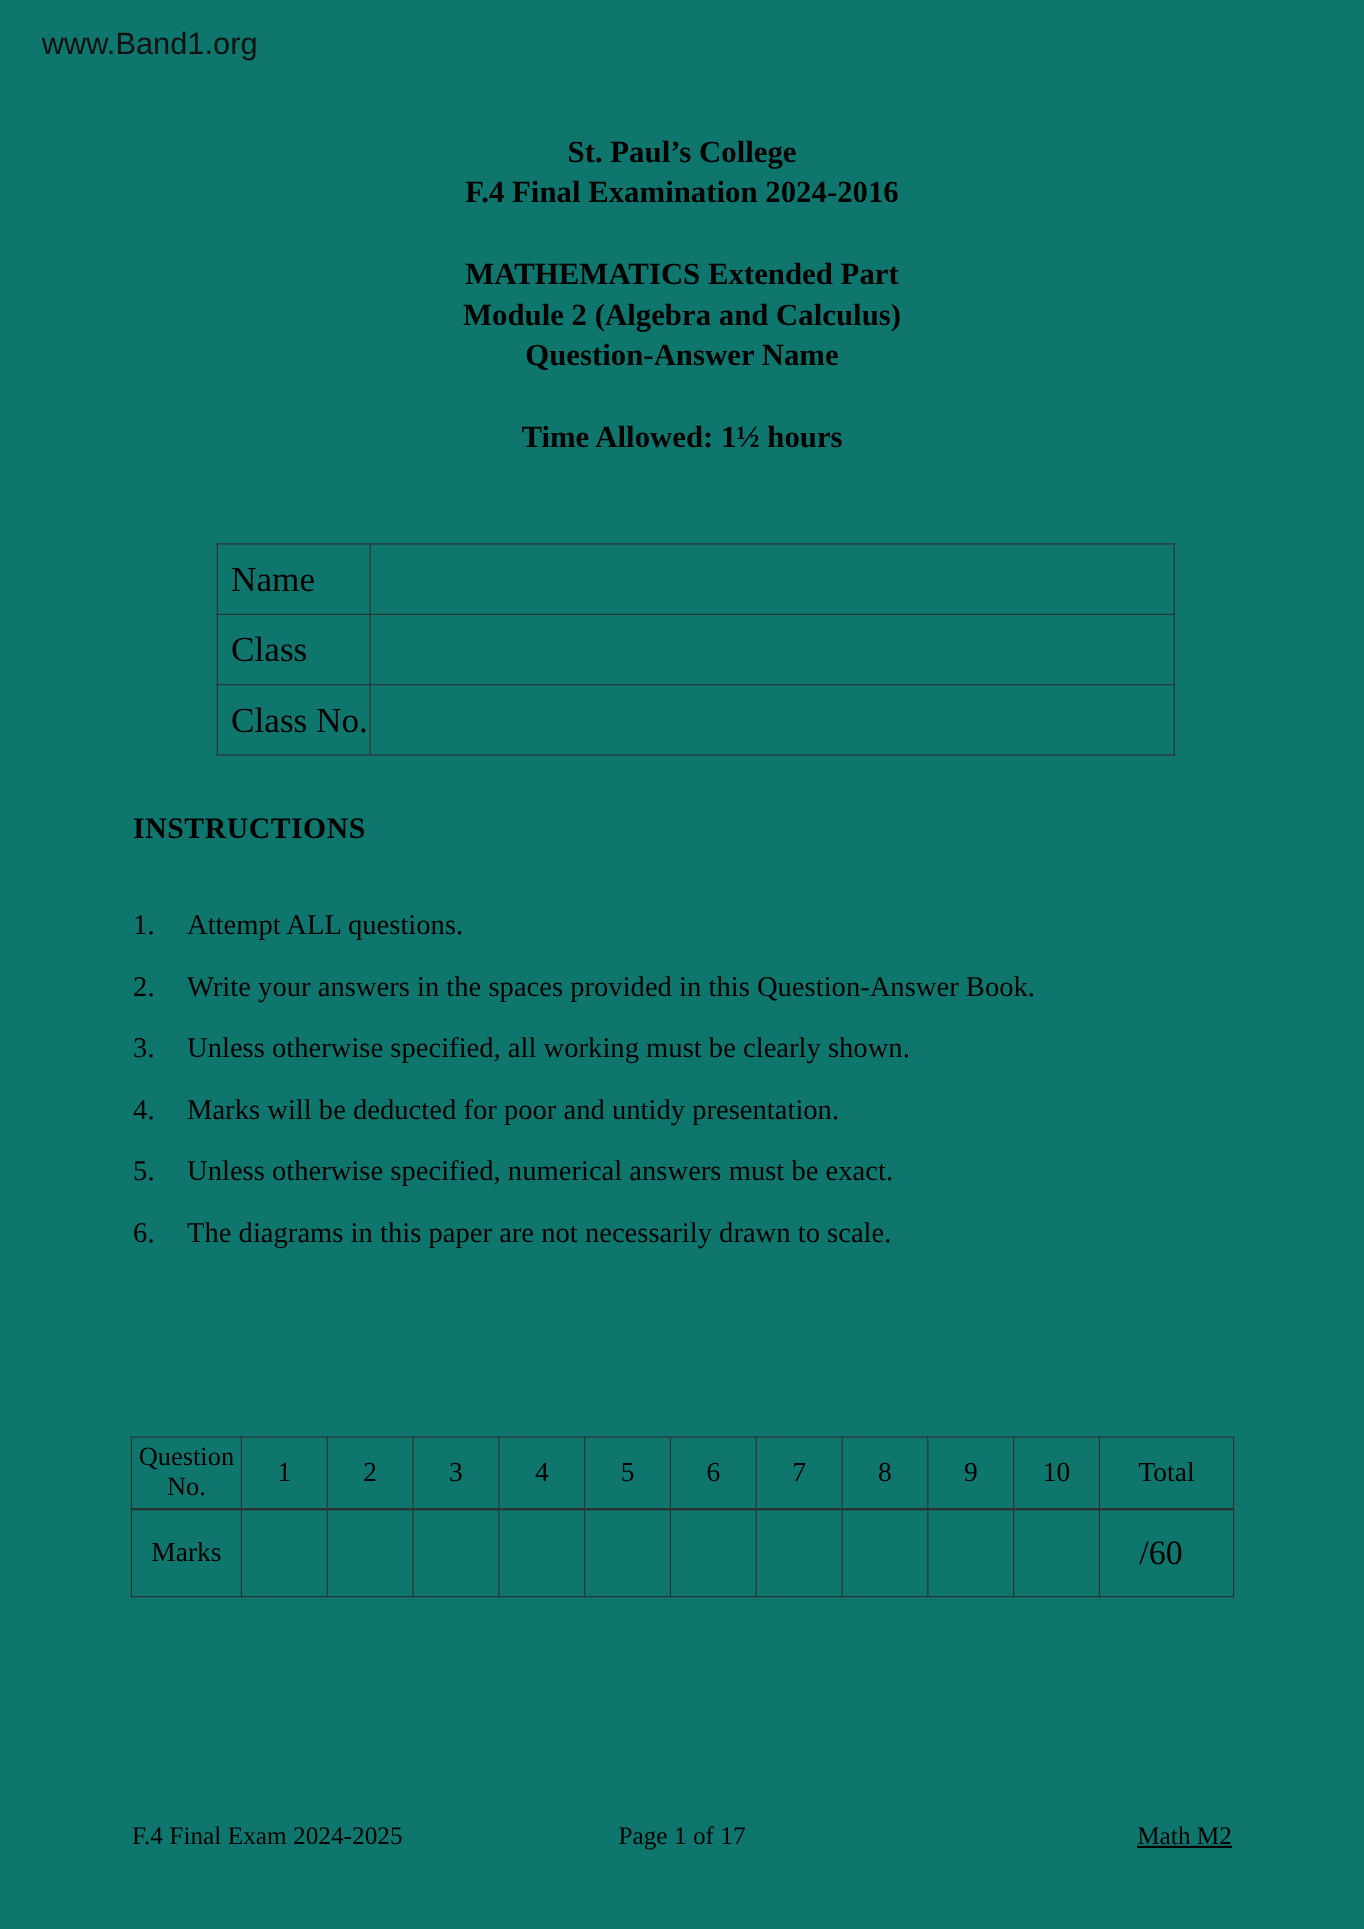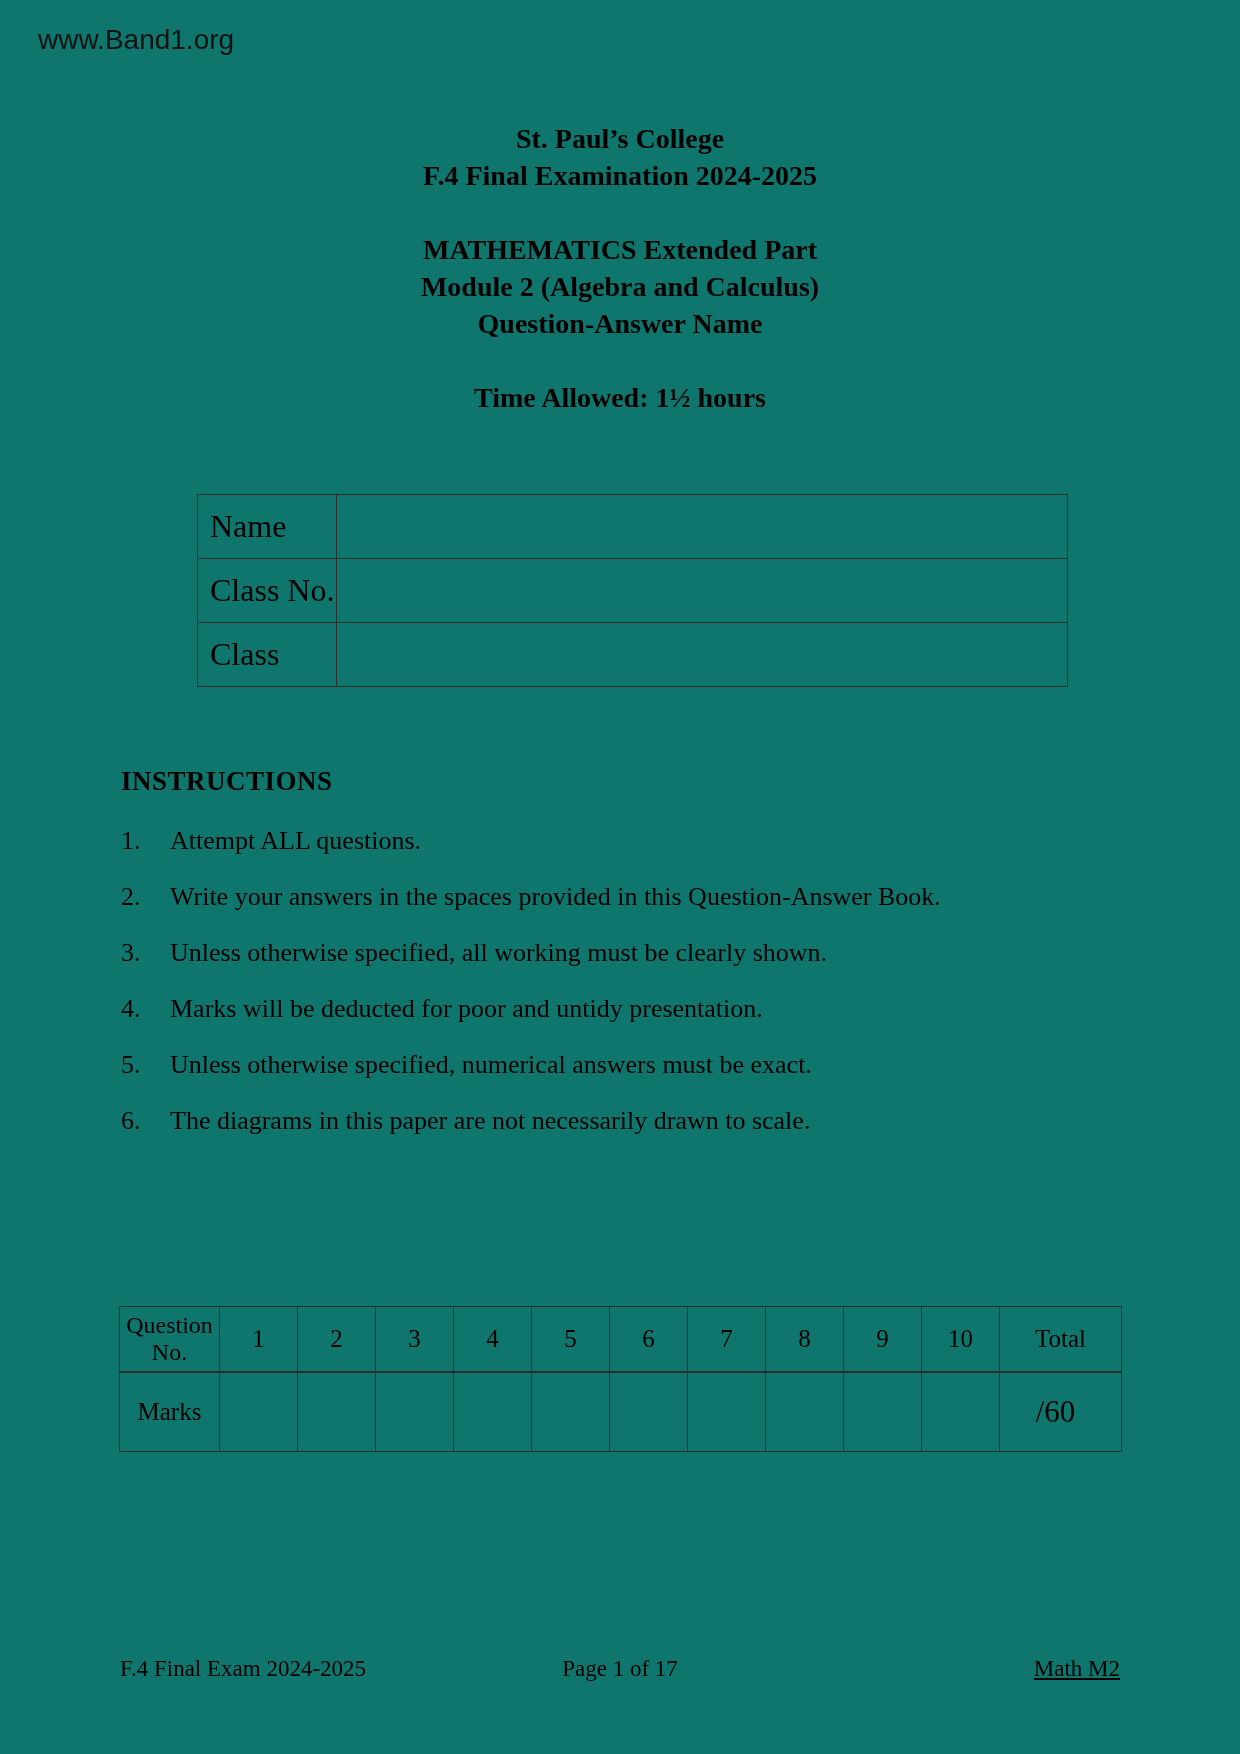--- a/index.html
+++ b/index.html
@@ -58,21 +58,21 @@
     width: 125px;
     padding-left: 12px;
   }
   table.student-table td.value-cell {
     width: 728px;
   }
   
   .ins-heading {
     position: absolute;
     left: 121px;
-    top: 766px;
+    top: 738px;
     font-size: 27px;
     font-weight: bold;
     letter-spacing: 0.5px;
   }
   .ins-list {
     position: absolute;
     left: 121px;
     top: 826px;
     width: 1000px;
   }
@@ -138,41 +138,41 @@
 </style>
 </head>
 <body>
 
 <div class="page">
 
   <div class="watermark">www.Band1.org</div>
 
   <div class="title-block">
     <div class="t-line">St. Paul’s College</div>
-    <div class="t-line">F.4 Final Examination 2024-2025</div>
+    <div class="t-line">F.4 Final Examination 2024-2016</div>
     <div class="t-line"></div>
     <div class="t-line">MATHEMATICS Extended Part</div>
     <div class="t-line">Module 2 (Algebra and Calculus)</div>
     <div class="t-line">Question-Answer Name</div>
     <div class="t-line"></div>
     <div class="t-line">Time Allowed: 1½ hours</div>
   </div>
 
   <table class="student-table">
     <tbody>
       <tr>
         <td class="label-cell">Name</td>
         <td class="value-cell"></td>
       </tr>
       <tr>
+        <td class="label-cell">Class</td>
+        <td class="value-cell"></td>
+      </tr>
+      <tr>
         <td class="label-cell">Class No.</td>
-        <td class="value-cell"></td>
-      </tr>
-      <tr>
-        <td class="label-cell">Class</td>
         <td class="value-cell"></td>
       </tr>
     </tbody>
   </table>
 
   <div class="ins-heading">INSTRUCTIONS</div>
 
   <div class="ins-list">
     <div class="ins-item">
       <span class="ins-num">1.</span>

